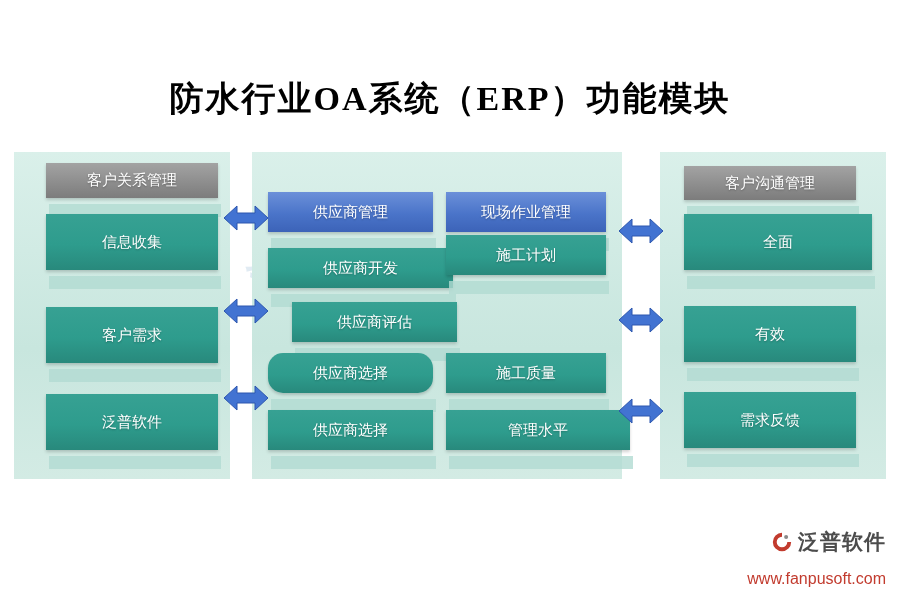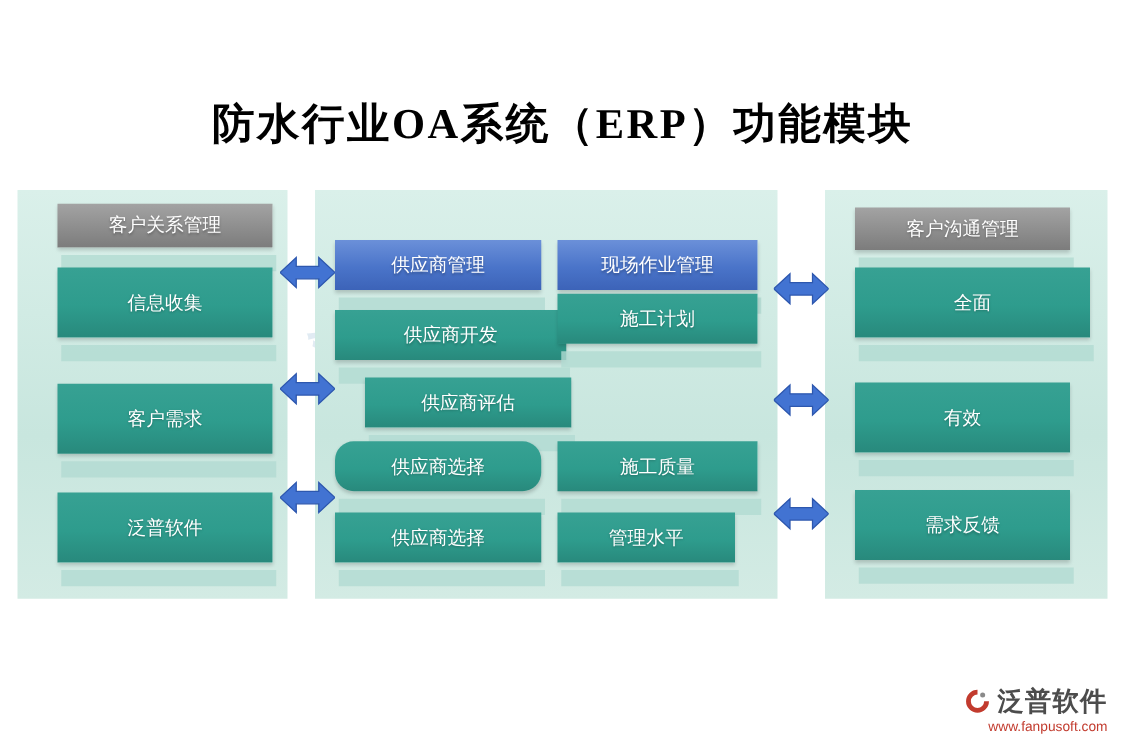--- a/index.html
+++ b/index.html
@@ -41,21 +41,21 @@
   
   .c1-h { left:268px; top:192px; width:165px; height:40px; }
   .c2-h { left:446px; top:192px; width:160px; height:40px; }
   .c1-0 { left:268px; top:248px; width:185px; height:40px; }
   .c1-1 { left:268px; top:302px; width:165px; height:40px;margin-left:24px; }
   .c1-2 { left:268px; top:353px; width:165px; height:40px;border-radius:15px; }
   .c1-3 { left:268px; top:410px; width:165px; height:40px; }
   .c2-0 { left:446px; top:235px; width:160px; height:40px; }
   .c2-1 { left:446px; top:302px; width:160px; height:40px; }
   .c2-2 { left:446px; top:353px; width:160px; height:40px; }
-  .c2-3 { left:446px; top:410px; width:142px; height:40px; }
+  .c2-3 { left:446px; top:410px; width:184px; height:40px; }
 
   
   .rp-hdr { left:684px; top:166px; width:172px; height:34px; }
   .rp-0   { left:684px; top:214px; width:188px; height:56px; }
   .rp-1   { left:684px; top:306px; width:172px; height:56px; }
   .rp-2   { left:684px; top:392px; width:172px; height:56px; }
 
   .arrow { position:absolute; width:44px; height:28px; }
   .ar-l0 { left:224px; top:204px; }
   .ar-l1 { left:224px; top:297px; }
@@ -71,21 +71,21 @@
   .wm-circle { position:absolute; left:18px; top:10px; }
   .wm-text {
     position:absolute; left:30px; top:60px; font-size:40px; font-weight:700;
     letter-spacing:14px; transform:rotate(62deg); transform-origin:0 0;
     white-space:nowrap; font-family:"Liberation Serif", serif;
   }
 
   .footer { position:absolute; right:14px; bottom:12px; display:flex; flex-direction:column; align-items:flex-end; }
   .brand-row { display:flex; align-items:center; gap:5px; }
   .brand { font-size:21px; font-weight:700; color:#4c4c4c; font-family:"Liberation Serif", serif; letter-spacing:1px; }
-  .url { font-size:11px; color:#c23b2e; margin-top:1px; }
+  .url { font-size:16px; color:#c23b2e; margin-top:14px; }
 </style>
 </head>
 <body>
 
 <div class="stage">
 
   <div class="title">防水行业OA系统（ERP）功能模块</div>
 
   <div class="watermark">
     <svg class="wm-circle" width="80" height="80" viewBox="0 0 80 80">

